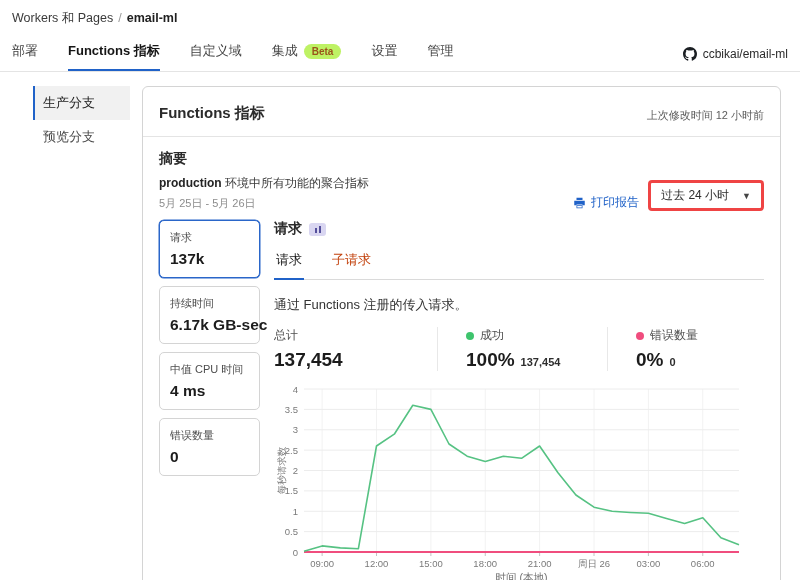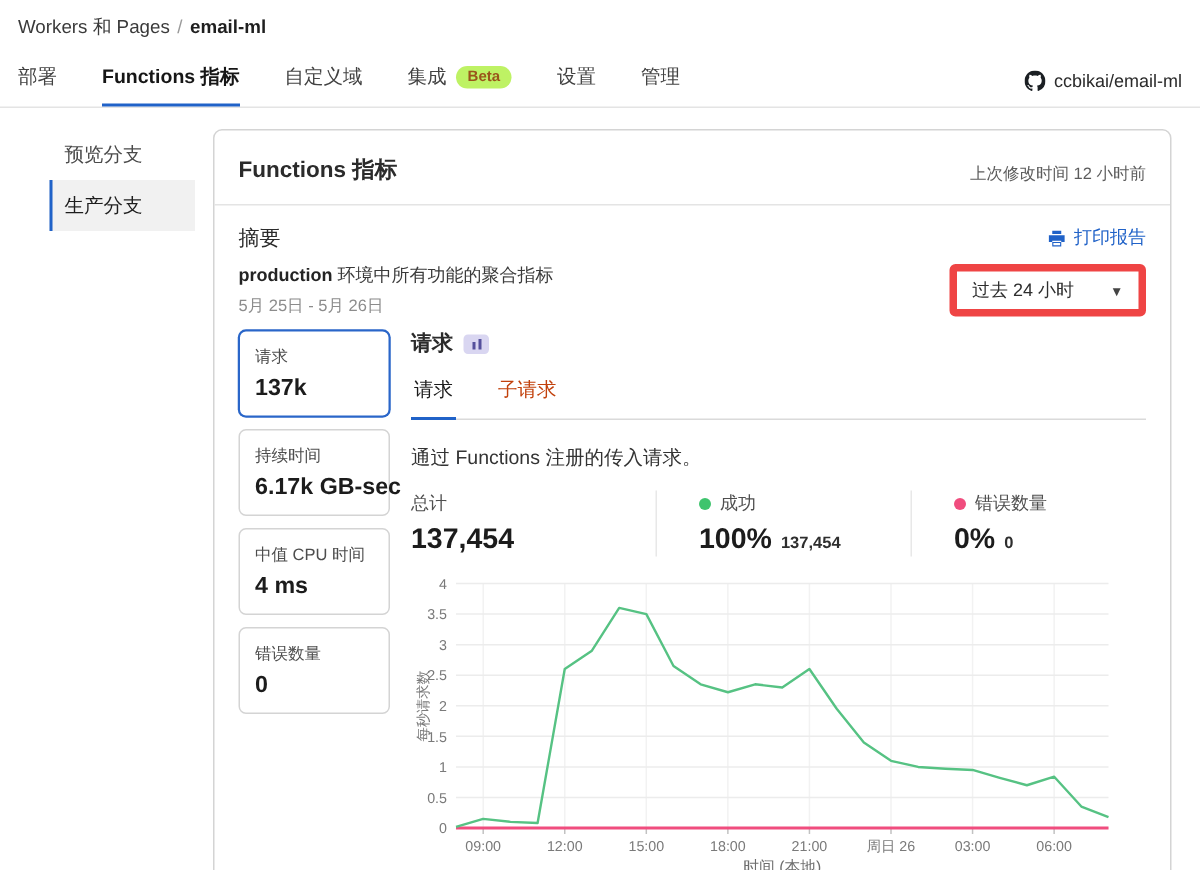--- a/index.html
+++ b/index.html
@@ -32,30 +32,30 @@
 
   .card { flex:1; border:1px solid #d4d4d4; border-radius:6px; background:#fff;
     height:560px; }
   .card-header { display:flex; justify-content:space-between; align-items:flex-end;
     padding:17px 16px 13px; border-bottom:1px solid #e4e4e4; }
   .card-title { font-size:15px; font-weight:bold; color:#2b2b2b; }
   .last-modified { font-size:11px; color:#5c5c5c; }
   .card-body { padding:13px 16px; }
 
   .body-top { display:flex; justify-content:space-between; }
-  .summary-head { font-size:14px; font-weight:normal; color:#2b2b2b; margin-bottom:7px; }
+  .summary-head { font-size:14px; font-weight:bold; color:#2b2b2b; margin-bottom:7px; }
   .summary-line { font-size:12px; color:#3a3a3a; }
   .summary-line b { color:#242424; }
   .date-range { font-size:11px; color:#8c8c8c; margin-top:4px; }
-  .tools { display:flex; flex-direction:column; align-items:flex-end;
+  .tools { display:flex; flex-direction:row; align-items:flex-end;
     justify-content:flex-end; gap:9px; }
   .print-link { display:flex; align-items:center; gap:5px; font-size:12px;
     color:#2062c8; cursor:pointer; }
-  .range-btn { display:flex; align-items:center; gap:24px; font-size:12px; color:#2e2e2e;
-    border:5px solid #ef4444; border-radius:4px; background:#fff; padding:4px 10px;
+  .range-btn { display:flex; align-items:center; gap:13px; font-size:12px; color:#2e2e2e;
+    border:3px solid #ef4444; border-radius:4px; background:#fff; padding:4px 10px;
     cursor:pointer;justify-content:flex-end; }
   .caret { font-size:9px; color:#444; }
 
   .main-row { display:flex; gap:14px; margin-top:9px; }
   .metric-col { width:101px; flex-shrink:0; display:flex; flex-direction:column; gap:8px; }
   .metric-card { border:1px solid #d4d4d4; border-radius:5px; padding:9px 10px;
     cursor:pointer; background:#fff; }
   .metric-card.selected { border-color:#2a66c9; box-shadow:0 0 0 0.5px #2a66c9; }
   .metric-label { font-size:11px; color:#4d4d4d; margin-bottom:5px; white-space:nowrap; }
   .metric-value { font-size:15.5px; font-weight:700; color:#1c1c1c; white-space:nowrap; }
@@ -121,22 +121,22 @@
       <svg width="14" height="14" viewBox="0 0 16 16">
           <path fill="#1b1f23" d="M8 0C3.58 0 0 3.58 0 8c0 3.54 2.29 6.53 5.47 7.59.4.07.55-.17.55-.38 0-.19-.01-.82-.01-1.49-2.01.37-2.53-.49-2.69-.94-.09-.23-.48-.94-.82-1.13-.28-.15-.68-.52-.01-.53.63-.01 1.08.58 1.23.82.72 1.21 1.87.87 2.33.66.07-.52.28-.87.51-1.07-1.78-.2-3.64-.89-3.64-3.95 0-.87.31-1.59.82-2.15-.08-.2-.36-1.02.08-2.12 0 0 .67-.21 2.2.82.64-.18 1.32-.27 2-.27s1.36.09 2 .27c1.53-1.04 2.2-.82 2.2-.82.44 1.1.16 1.92.08 2.12.51.56.82 1.27.82 2.15 0 3.07-1.87 3.75-3.65 3.95.29.25.54.73.54 1.48 0 1.07-.01 1.93-.01 2.2 0 .21.15.46.55.38A8.01 8.01 0 0 0 16 8c0-4.42-3.58-8-8-8z"></path>
         </svg>
     </span>
     <span>ccbikai/email-ml</span>
   </div>
 </div>
 
 <div class="content">
   <div class="sidenav" id="sidenav">
+      <div class="side-item active">生产分支</div>
       <div class="side-item">预览分支</div>
-      <div class="side-item active">生产分支</div>
     </div>
 
   <div class="card">
     <div class="card-header">
       <div class="card-title">Functions 指标</div>
       <div class="last-modified">上次修改时间 12 小时前</div>
     </div>
 
     <div class="card-body">
       <div class="body-top">

